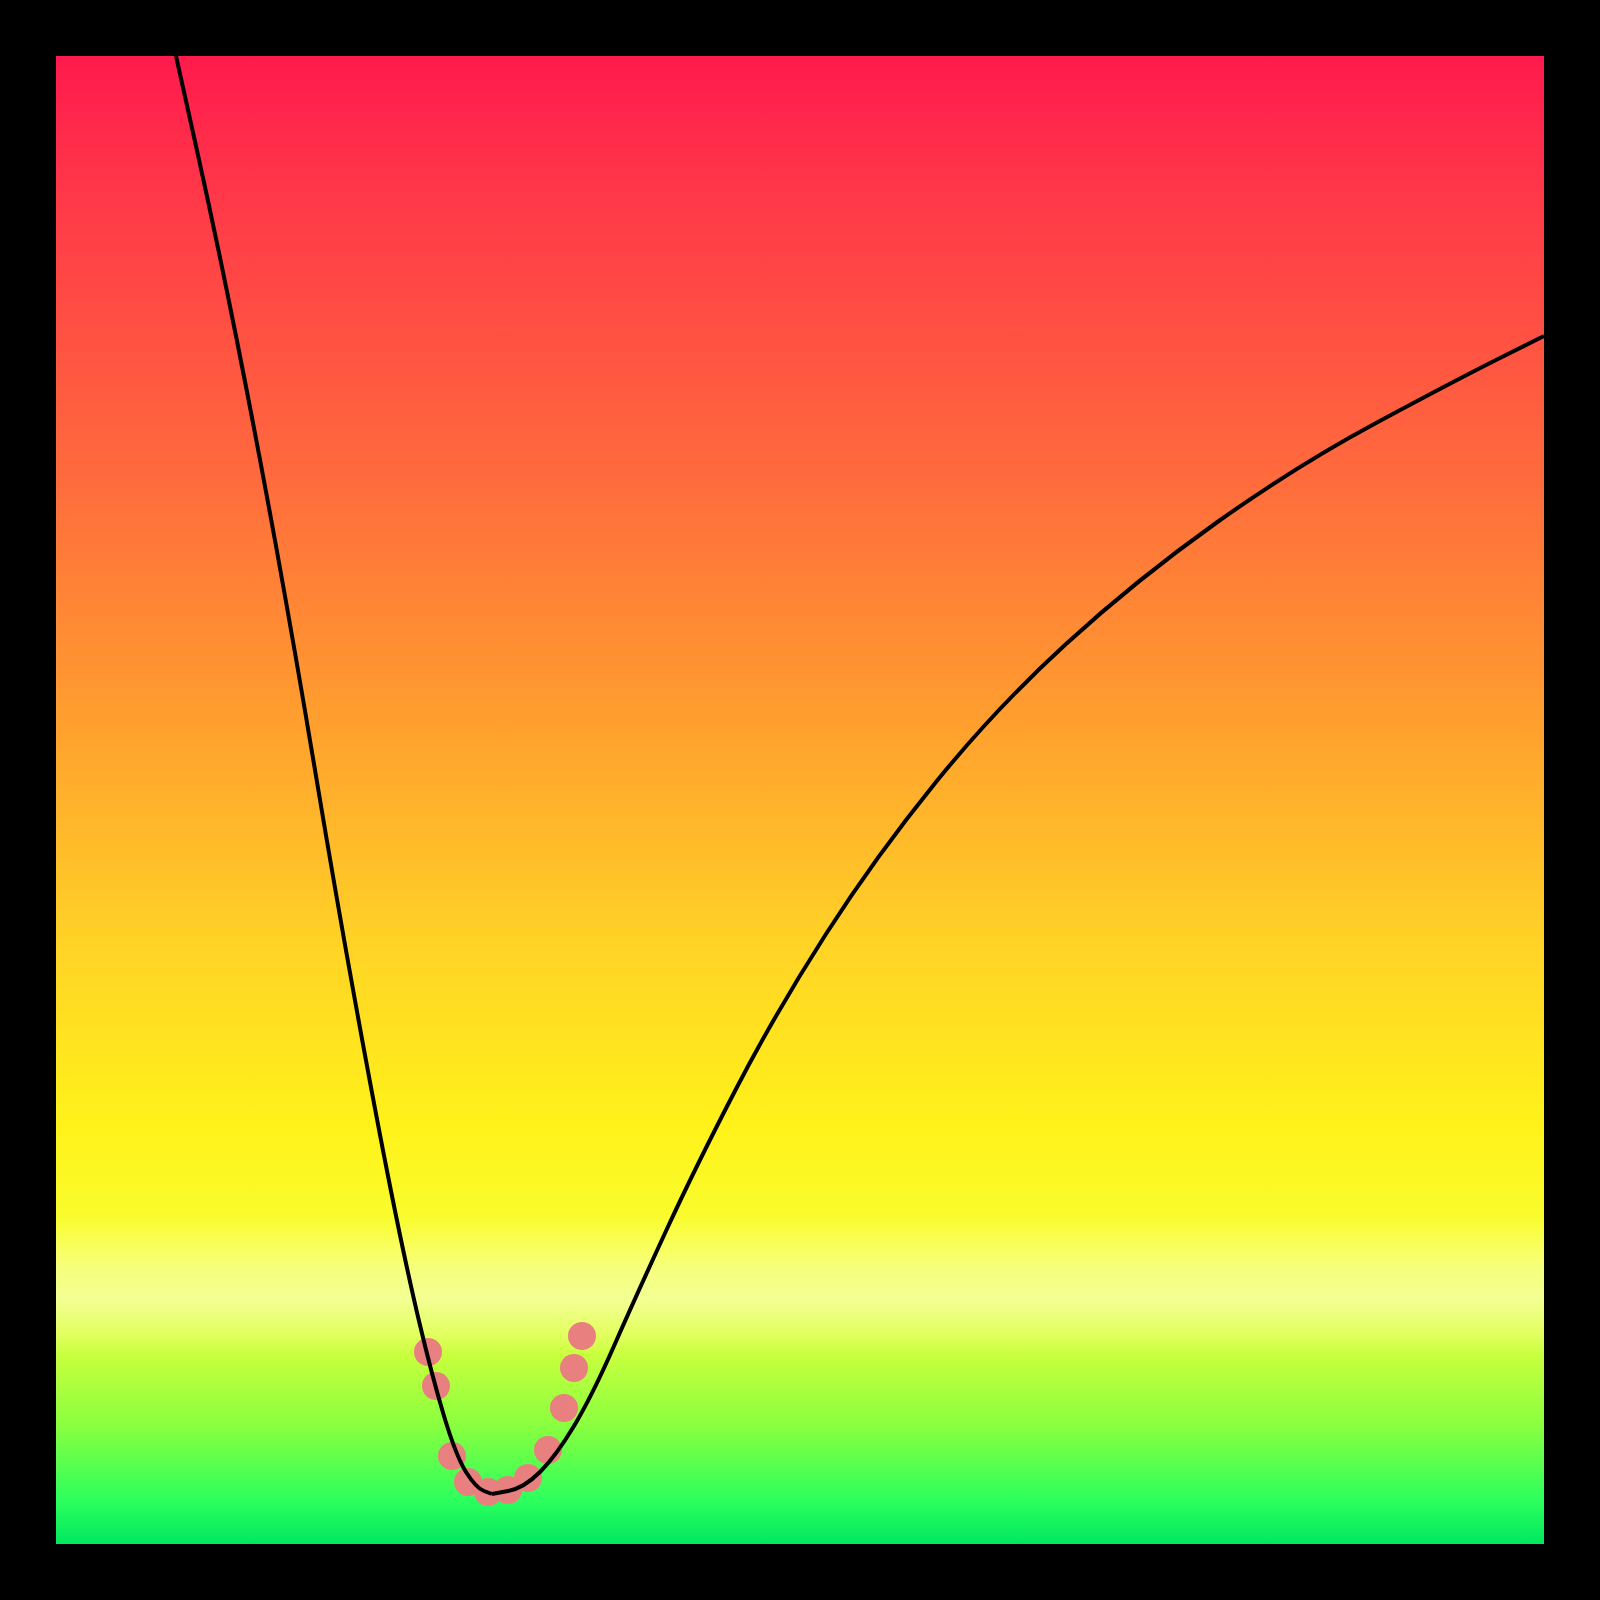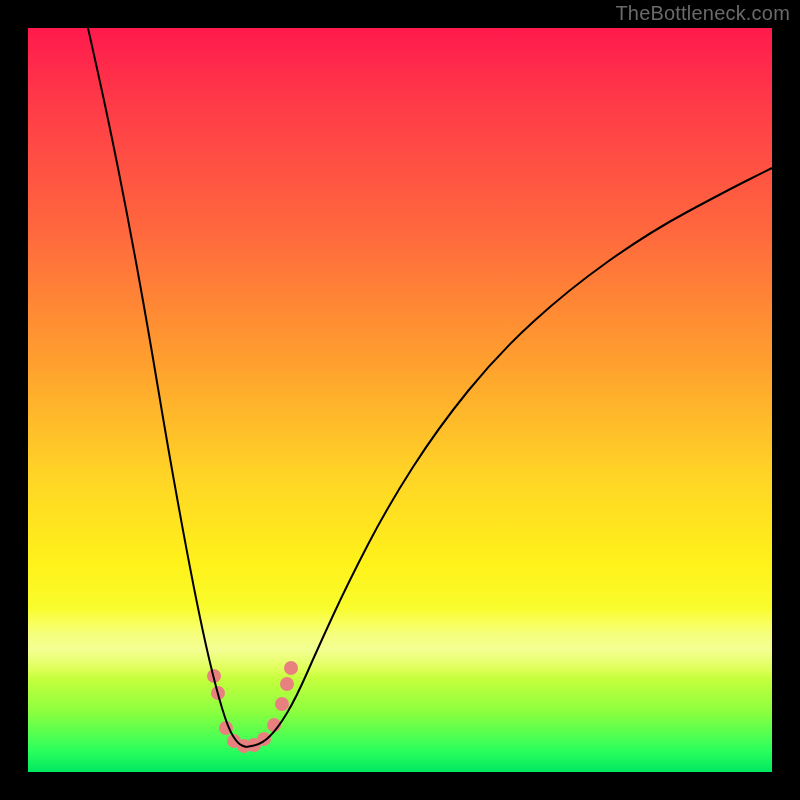--- a/index.html
+++ b/index.html
@@ -93,14 +93,13 @@
         <circle cx="236" cy="711" r="7" fill="#e98080"></circle>
         <circle cx="246" cy="697" r="7" fill="#e98080"></circle>
         <circle cx="254" cy="676" r="7" fill="#e98080"></circle>
         <circle cx="259" cy="656" r="7" fill="#e98080"></circle>
         <circle cx="263" cy="640" r="7" fill="#e98080"></circle>
       </g>
     <path id="left-path" fill="none" stroke="#000000" stroke-width="2" d="M 60 0 Q 60 0 70 45 Q 80 90 90 140 Q 100 190 110 245 Q 120 300 130 360 Q 140 420 150 475 Q 160 530 167.5 567.5 Q 175 605 181.5 632.5 Q 188 660 194 680 Q 200 700 205 708 Q 210 716 214 717.5 T 218 719"></path>
     <path id="right-path" fill="none" stroke="#000000" stroke-width="2" d="M 218 719 Q 218 719 226 717.5 Q 234 716 242 708 Q 250 700 259 685 Q 268 670 279 645 Q 290 620 305 587.5 Q 320 555 340 516.5 Q 360 478 385 439 Q 410 400 440 363 Q 470 326 505 294 Q 540 262 580 233.5 Q 620 205 660 183.5 Q 700 162 722 151 T 744 140"></path>
   </svg>
 
-  <div class="watermark">TheBottleneck.com</div>
 </div>
 
 </body></html>

